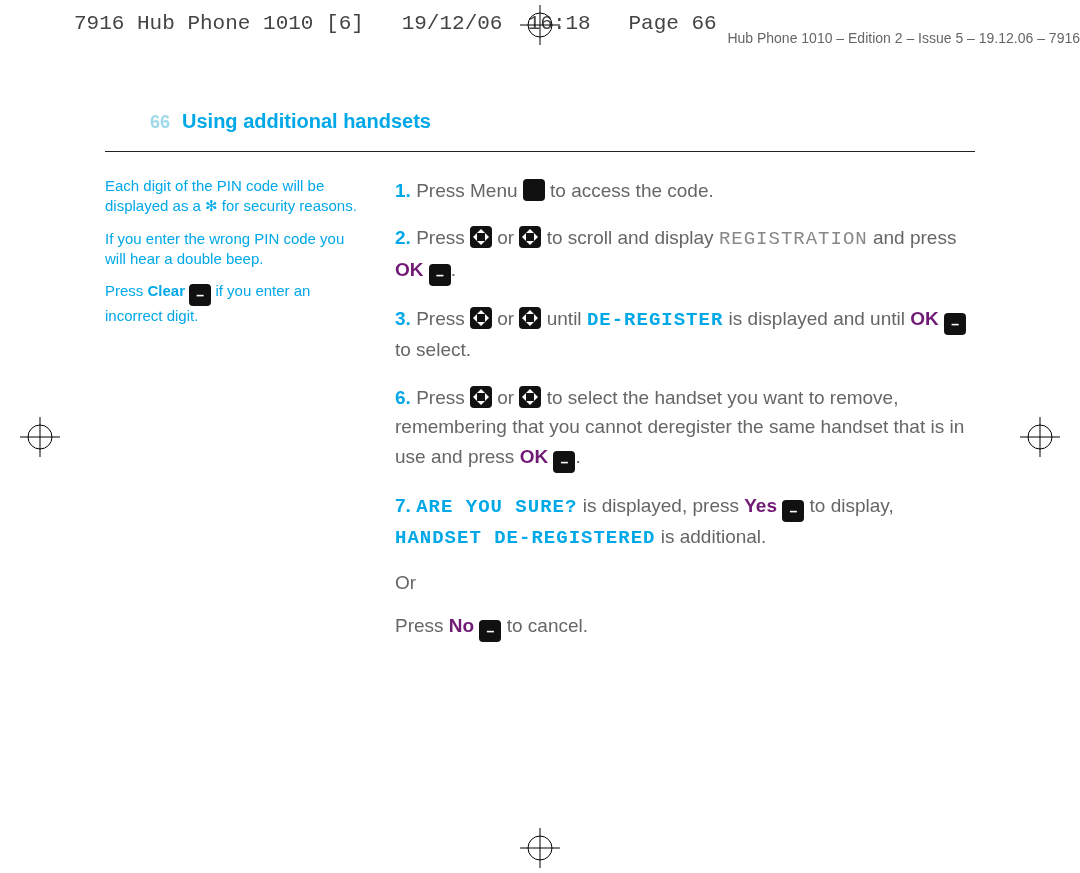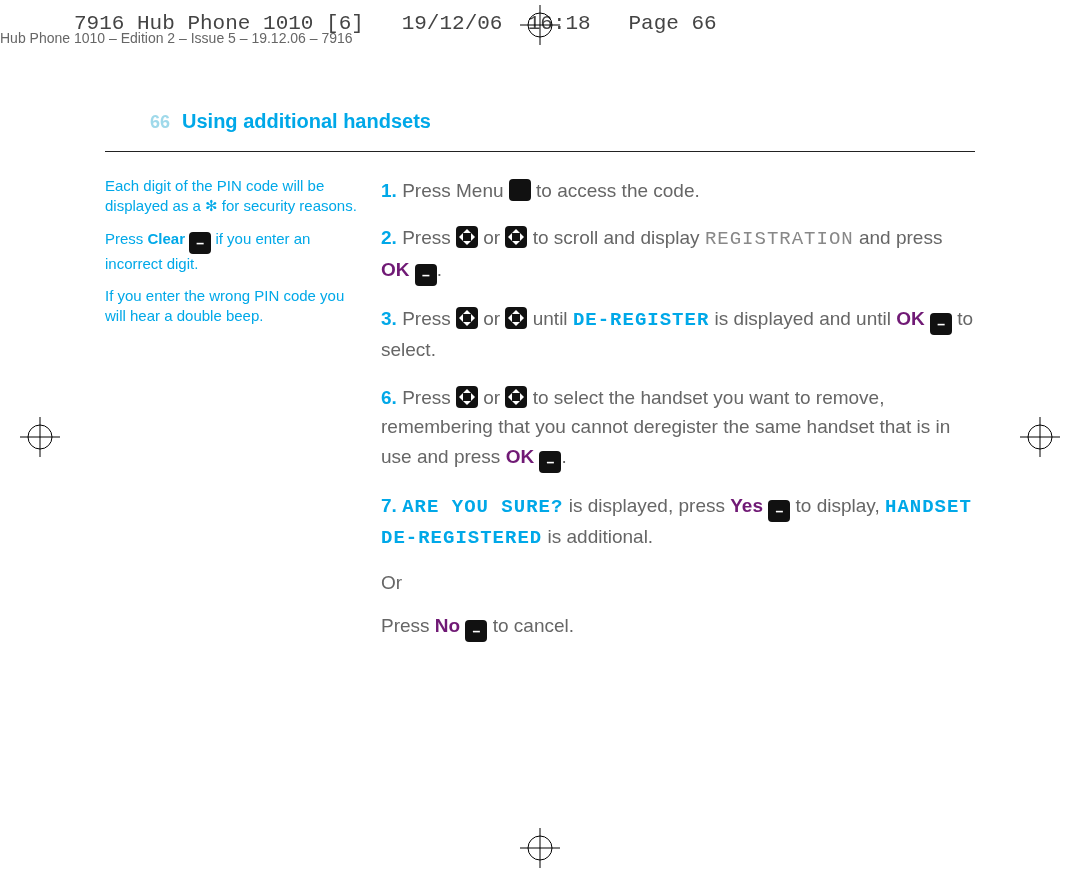--- a/index.html
+++ b/index.html
@@ -21,21 +21,21 @@
     font-family: "Courier New", monospace;
     font-size: 21px;
     color: #444;
     white-space: pre;
   }
   .slug-subtop {
     position: absolute;
     top: 30px;
     left: 0;
     right: 0;
-    text-align: left;
+    text-align: right;
     font-size: 14px;
     color: #666;
   }
 
   
   .reg {
     position: absolute;
     width: 40px;
     height: 40px;
     pointer-events: none;
@@ -69,21 +69,21 @@
   }
 
   hr.rule {
     border: none;
     border-top: 1px solid #222;
     margin: 0 0 24px 0;
   }
 
   .cols {
     display: flex;
-    gap: 16px;
+    gap: 30px;
   }
   .side {
     width: 260px;
     font-size: 15px;
     line-height: 1.35;
     color: #00A8E8;
   }
   .side p { margin: 0 0 12px 0; }
   .side b { font-weight: bold; color: #00A8E8; }
 
@@ -180,25 +180,25 @@
   <div class="heading">
     <span class="page-num">66</span><span>Using additional handsets</span>
   </div>
   <hr class="rule">
 
   <div class="cols">
     <div class="side">
       <p>
         <span>Each digit of the PIN code will be displayed as a </span><span>✻</span><span> for security reasons.</span>
       </p>
+      <p>If you enter the wrong PIN code you will hear a double beep.</p>
       <p>
         <span>Press </span><b>Clear</b>
         <span class="key-dash"></span><span> if you enter an incorrect digit.</span>
       </p>
-      <p>If you enter the wrong PIN code you will hear a double beep.</p>
     </div>
 
     <div class="main">
 
       <div class="step">
         <span class="step-num">1.</span>
         <span>Press Menu </span><span class="key-blank"></span><span> to access the code.</span>
       </div>
 
       <div class="step">

